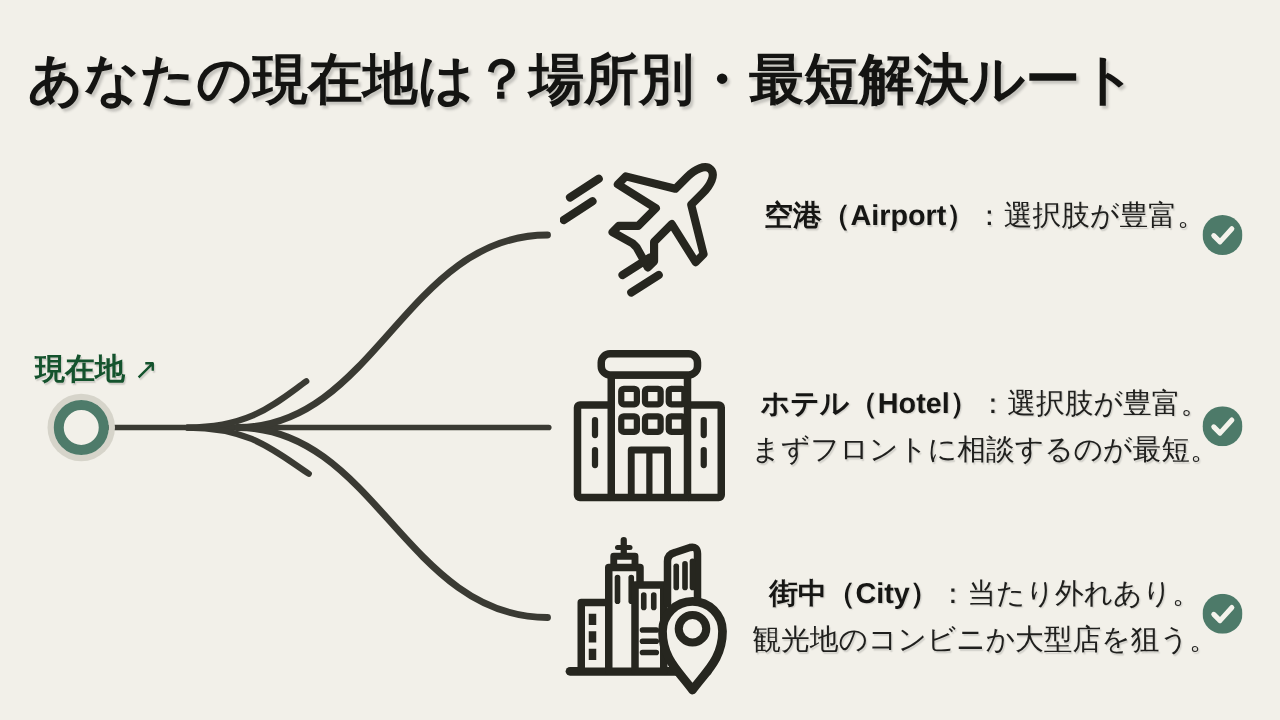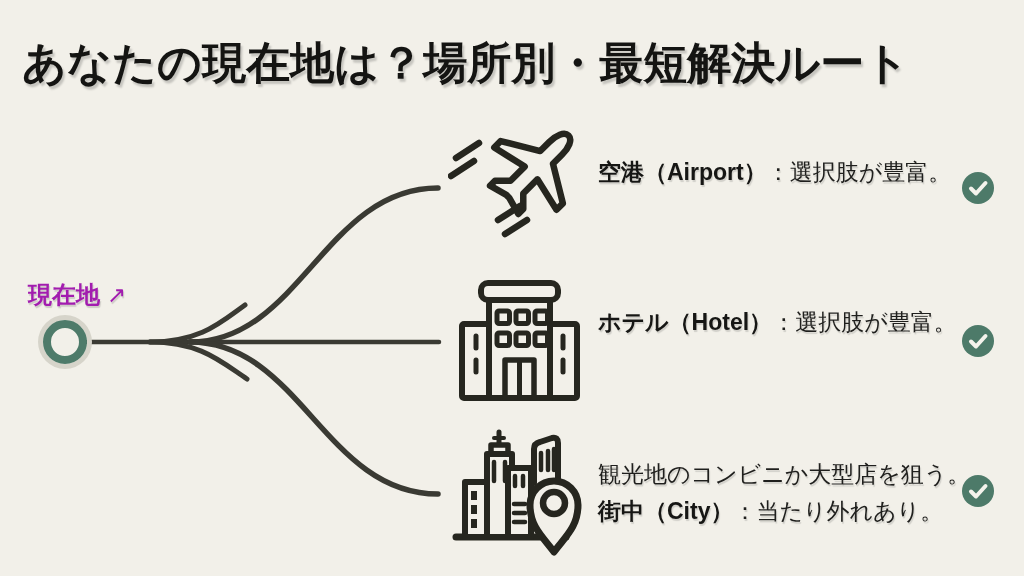--- a/index.html
+++ b/index.html
@@ -16,21 +16,21 @@
     position:absolute;left:22px;top:34px;
     font-size:44px;font-weight:900;letter-spacing:0px;
     color:#141412;margin:0;white-space:nowrap;
     text-shadow:2px 3px 2px rgba(40,40,40,0.22);
   }
 
   .routes-svg{position:absolute;left:0;top:0;}
 
   .origin-label{
     position:absolute;left:28px;top:279px;
-    font-size:24px;font-weight:700;color:#a21caf;
+    font-size:24px;font-weight:700;color:#14532d;
     white-space:nowrap;
     text-shadow:1px 1.5px 1px rgba(40,40,40,0.18);
   }
   .origin-label .arrow{margin-left:7px;font-weight:400;font-size:23px;}
 
   .origin-circle{
     position:absolute;left:43px;top:320px;
     width:44px;height:44px;border-radius:50%;
     border:8px solid #4e7b6a;
     box-shadow:0 0 0 5px #d6d4ca;
@@ -38,20 +38,21 @@
     background:transparent;
   }
 
   .icon-box{position:absolute;}
 
   .desc{
     position:absolute;left:598px;width:380px;
     font-size:23px;line-height:37px;color:#1f1f1d;
     white-space:nowrap;
     text-shadow:1px 1.5px 1px rgba(40,40,40,0.16);
+    text-align:center;
   }
   .desc .lbl{font-weight:700;color:#161614;}
 
   .check{
     position:absolute;left:962px;width:32px;height:32px;
   }
 </style>
 </head>
 <body>
 
@@ -112,20 +113,21 @@
         <rect x="45" y="55" width="12.5" height="12.5" rx="2" stroke-width="5"></rect>
         <rect x="64" y="55" width="12.5" height="12.5" rx="2" stroke-width="5"></rect>
         <rect x="83" y="55" width="12.5" height="12.5" rx="2" stroke-width="5"></rect>
         <rect x="53" y="82" width="29" height="38" stroke-width="5.5"></rect>
         <line x1="67.5" y1="84" x2="67.5" y2="118" stroke-width="5"></line>
       </g>
     </svg>
   </div>
   <div class="desc" style="top:304px;">
     <div><span class="lbl">ホテル（Hotel）</span><span>：選択肢が豊富。</span></div>
+    <div>まずフロントに相談するのが最短。</div>
   </div>
   <div class="check" style="top:325px;">
     <svg width="32" height="32" viewBox="0 0 32 32">
       <circle cx="16" cy="16" r="16" fill="#4d7a69"></circle>
       <path d="M 9 16.5 L 14 21.5 L 23.5 11" stroke="#f4f3ec" stroke-width="4" fill="none" stroke-linecap="round" stroke-linejoin="round"></path>
     </svg>
   </div>
 
   <div class="icon-box" style="left:448px;top:428px;">
     <svg width="140" height="135" viewBox="0 0 140 135">
@@ -155,22 +157,22 @@
         <line x1="93" y1="25" x2="93" y2="42" stroke-width="4.5"></line>
         <line x1="100" y1="23" x2="100" y2="42" stroke-width="4.5"></line>
         <line x1="106" y1="21" x2="106" y2="42" stroke-width="4.5"></line>
 
         <path d="M 106 124 C 95 109 82 99 82 77 A 24 24 0 1 1 130 77 C 130 99 117 109 106 124 Z" fill="#f2f0e9" stroke-width="7"></path>
         <circle cx="106" cy="75" r="11" stroke-width="6.5"></circle>
       </g>
     </svg>
   </div>
   <div class="desc" style="top:456px;">
+    <div><span class="lbl">街中（City）</span><span>：当たり外れあり。</span></div>
     <div>観光地のコンビニか大型店を狙う。</div>
-    <div><span class="lbl">街中（City）</span><span>：当たり外れあり。</span></div>
   </div>
   <div class="check" style="top:475px;">
     <svg width="32" height="32" viewBox="0 0 32 32">
       <circle cx="16" cy="16" r="16" fill="#4d7a69"></circle>
       <path d="M 9 16.5 L 14 21.5 L 23.5 11" stroke="#f4f3ec" stroke-width="4" fill="none" stroke-linecap="round" stroke-linejoin="round"></path>
     </svg>
   </div>
 
 </div>
 

